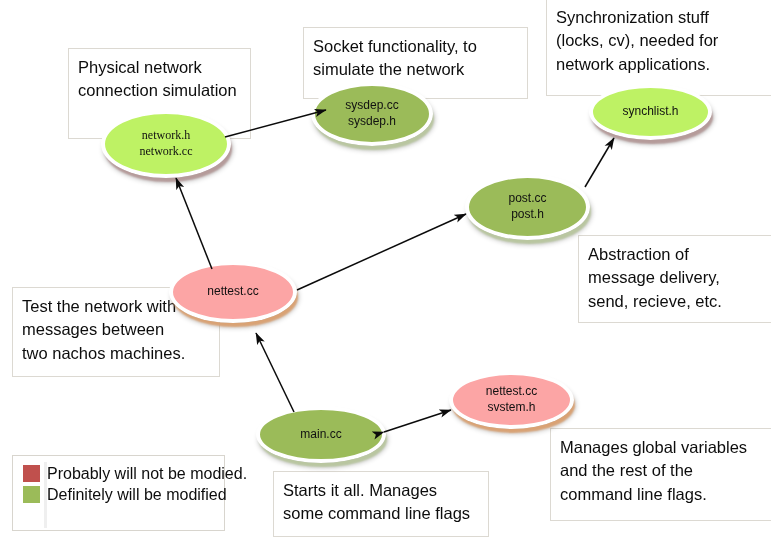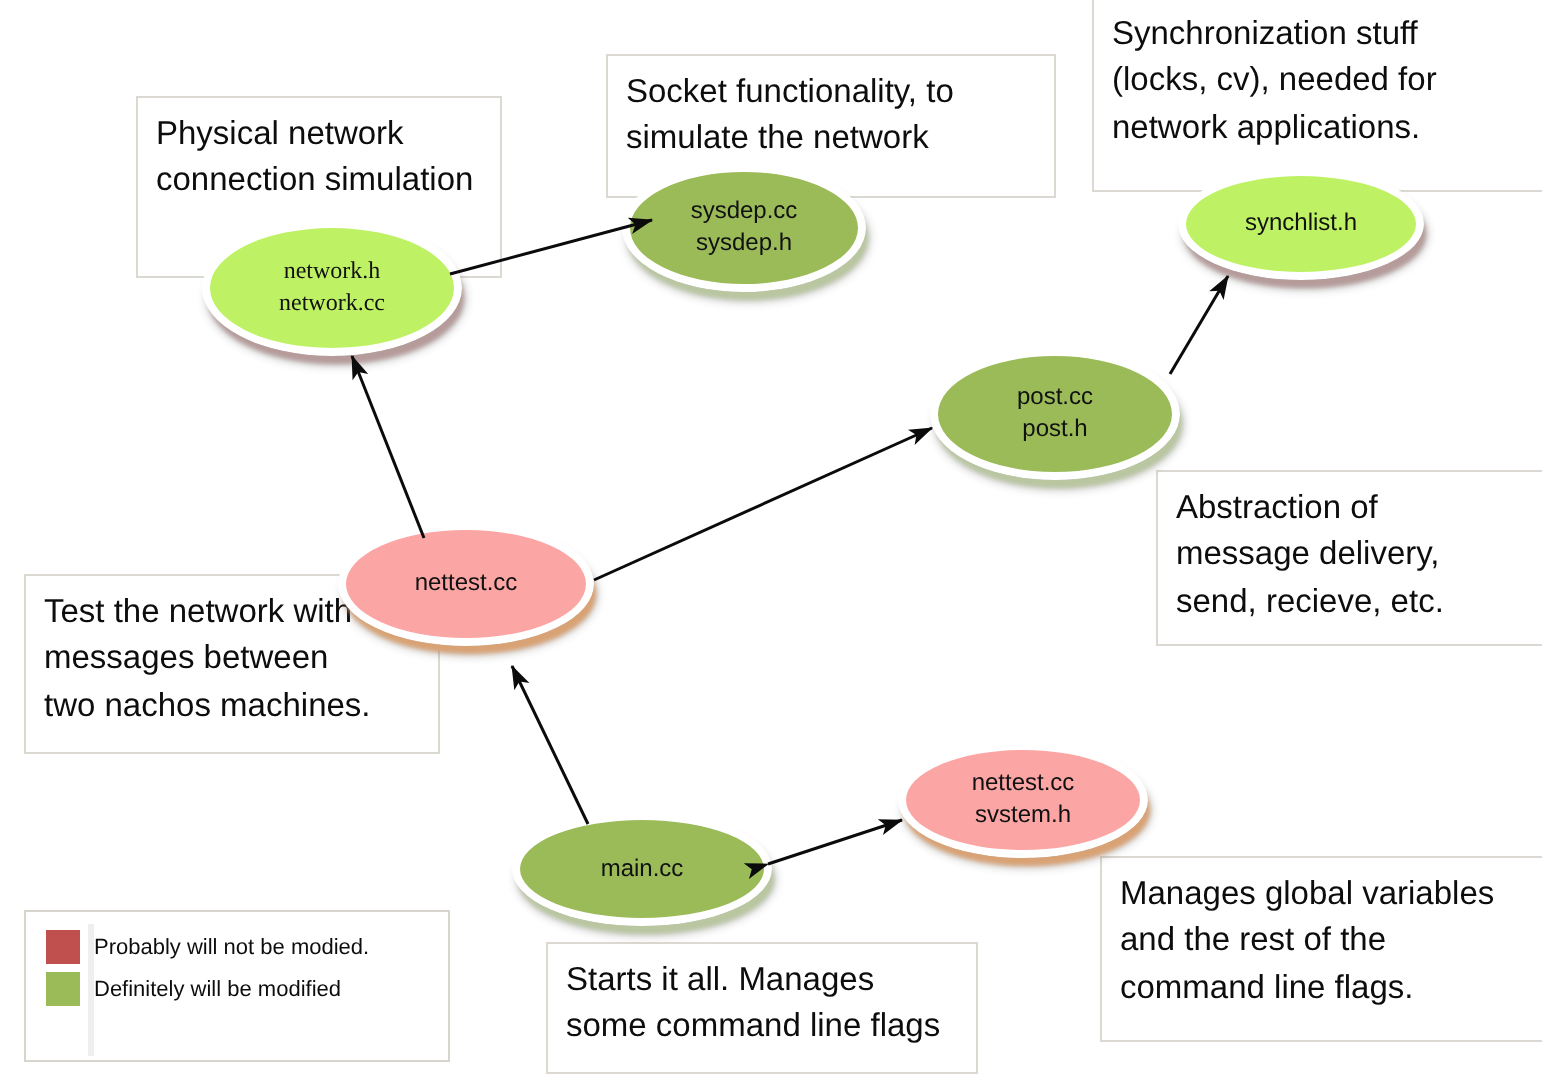--- a/index.html
+++ b/index.html
@@ -90,21 +90,21 @@
     align-items: center;
     height: 21px;
   }
   .legend-swatch {
     width: 17px;
     height: 17px;
     flex: 0 0 17px;
     margin-right: 7px;
   }
   .legend-text {
-    font-size: 11px;
+    font-size: 16px;
     color: #0d0d0d;
     white-space: nowrap;
   }
   .legend-bar {
     position: absolute;
     left: 31px;
     top: 6px;
     width: 3px;
     height: 66px;
     background: #efefef;

